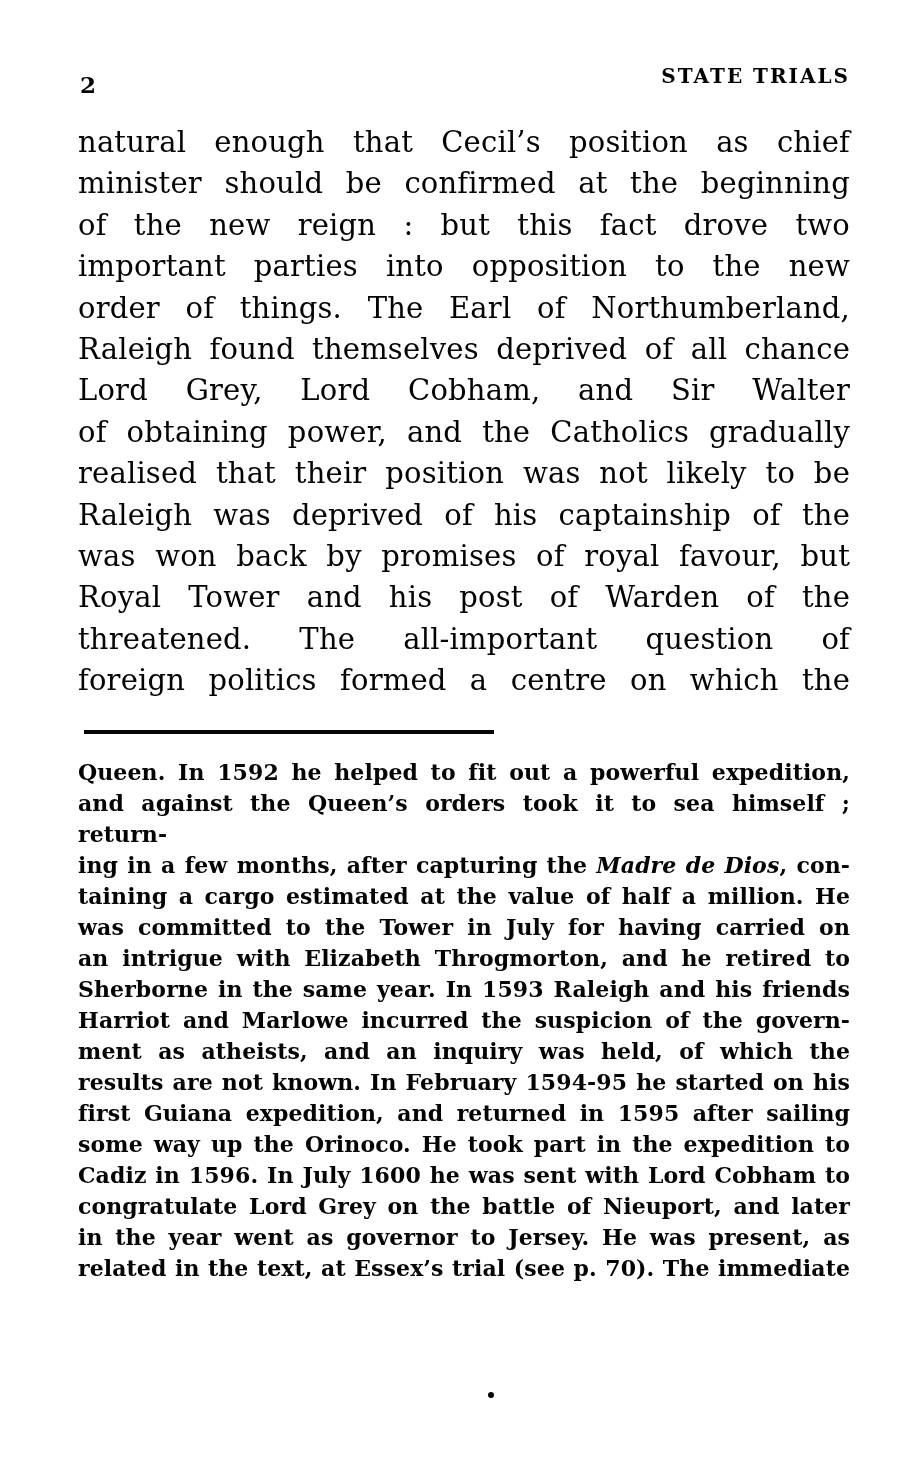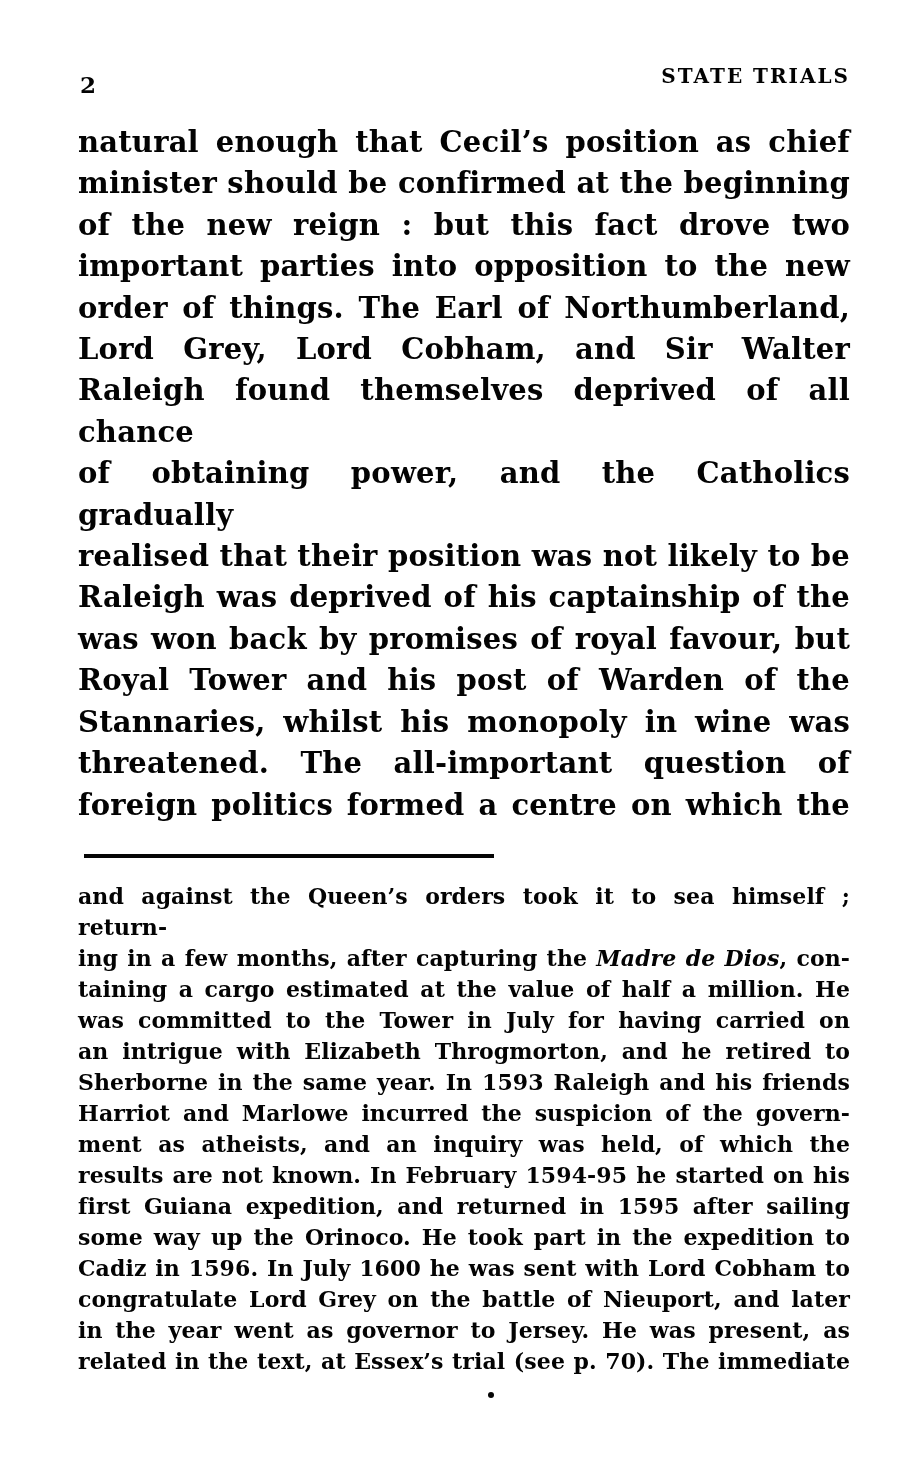--- a/index.html
+++ b/index.html
@@ -39,21 +39,21 @@
     font-weight: bold;
     letter-spacing: 2px;
     white-space: nowrap;
   }
   .body-block {
     margin-top: 18px;
   }
   .body-line {
     font-size: 29px;
     line-height: 41.4px;
-    font-weight: bold;
+    font-weight: normal;
     text-align: justify;
     text-align-last: justify;
     letter-spacing: 0.2px;
   }
   .rule {
     margin: 28px 0 0 6px;
     width: 410px;
     height: 4px;
     background: #050505;
   }
@@ -90,35 +90,35 @@
       <span class="page-num">2</span>
       <div class="header-title">STATE TRIALS</div>
     </div>
 
     <div class="body-block">
       <div class="body-line">natural enough that Cecil’s position as chief</div>
       <div class="body-line">minister should be confirmed at the beginning</div>
       <div class="body-line">of the new reign : but this fact drove two</div>
       <div class="body-line">important parties into opposition to the new</div>
       <div class="body-line">order of things. The Earl of Northumberland,</div>
+      <div class="body-line">Raleigh found themselves deprived of all chance</div>
       <div class="body-line">Lord Grey, Lord Cobham, and Sir Walter</div>
-      <div class="body-line">Raleigh found themselves deprived of all chance</div>
       <div class="body-line">of obtaining power, and the Catholics gradually</div>
       <div class="body-line">realised that their position was not likely to be</div>
       <div class="body-line">Raleigh was deprived of his captainship of the</div>
       <div class="body-line">was won back by promises of royal favour, but</div>
       <div class="body-line">Royal Tower and his post of Warden of the</div>
-      <div class="body-line">Stannaries, whilst his monopoly in wine was</div>
       <div class="body-line">threatened. The all-important question of</div>
       <div class="body-line">foreign politics formed a centre on which the</div>
     </div>
 
     <div class="rule"></div>
 
     <div class="footnote-block">
+      <div class="fn-line">Queen. In 1592 he helped to fit out a powerful expedition,</div>
       <div class="fn-line">and against the Queen’s orders took it to sea himself ; return-</div>
       <div class="fn-line"><span>ing in a few months, after capturing the </span><i>Madre de Dios</i><span>, con-</span></div>
       <div class="fn-line">taining a cargo estimated at the value of half a million. He</div>
       <div class="fn-line">was committed to the Tower in July for having carried on</div>
       <div class="fn-line">an intrigue with Elizabeth Throgmorton, and he retired to</div>
       <div class="fn-line">Sherborne in the same year. In 1593 Raleigh and his friends</div>
       <div class="fn-line">Harriot and Marlowe incurred the suspicion of the govern-</div>
       <div class="fn-line">ment as atheists, and an inquiry was held, of which the</div>
       <div class="fn-line">results are not known. In February 1594-95 he started on his</div>
       <div class="fn-line">first Guiana expedition, and returned in 1595 after sailing</div>

